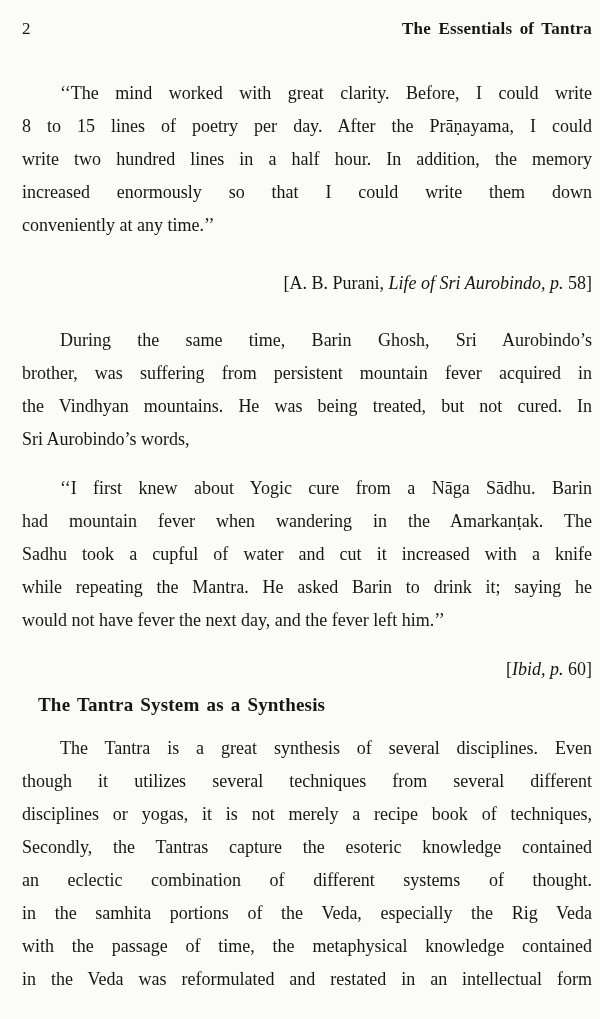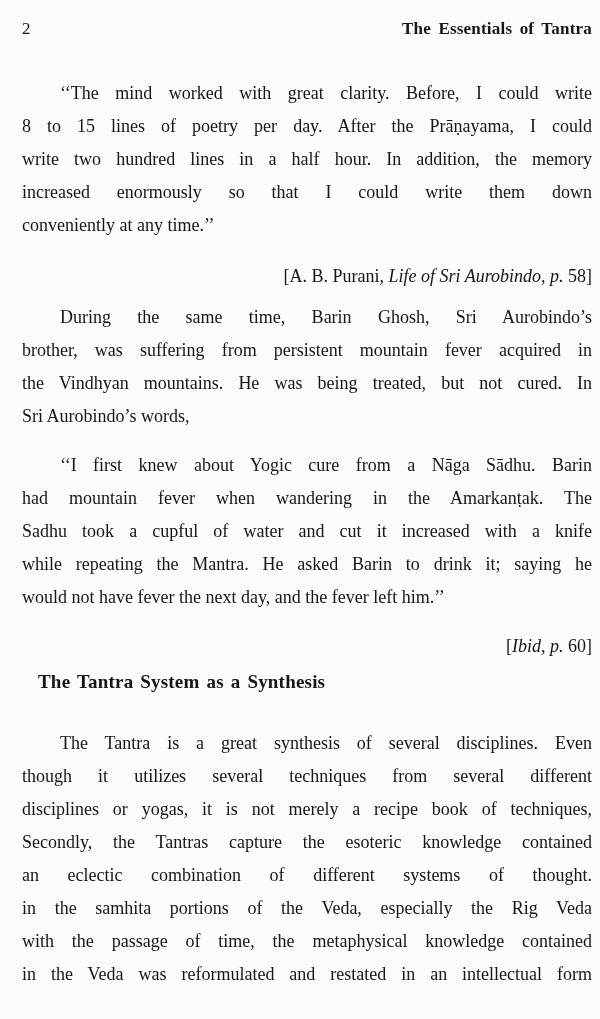--- a/index.html
+++ b/index.html
@@ -34,40 +34,40 @@
 
   .tline {
     text-align: justify;
     text-align-last: justify;
   }
   .tline.indent { text-indent: 38px; }
   .tline.lastline { text-align-last: left; }
 
   .quote-purani { margin-top: 37px; }
   .citation {
-    margin-top: 18px;
+    margin-top: 25px;
     text-align: right;
     font-size: 18px;
     line-height: 33px;
   }
   .citation .it { font-style: italic; }
-  .para-during { margin-top: 8px; }
+  .para-during { margin-top: 24px; }
   .quote-ibid { margin-top: 16px; }
   .citation-ibid { margin-top: 16px; }
 
   .section-heading {
     margin-top: 6px;
     font-size: 19px;
     line-height: 26px;
     font-weight: bold;
     letter-spacing: 0.2px;
     word-spacing: 2px;
     margin-left: 16px;
   }
-  .para-tantra { margin-top: 32px; }
+  .para-tantra { margin-top: 14px; }
 </style>
 </head>
 <body>
 
 <div class="page">
 
   <div class="running-header">
     <span>2</span>
     <span class="running-title">The Essentials of Tantra</span>
   </div>

